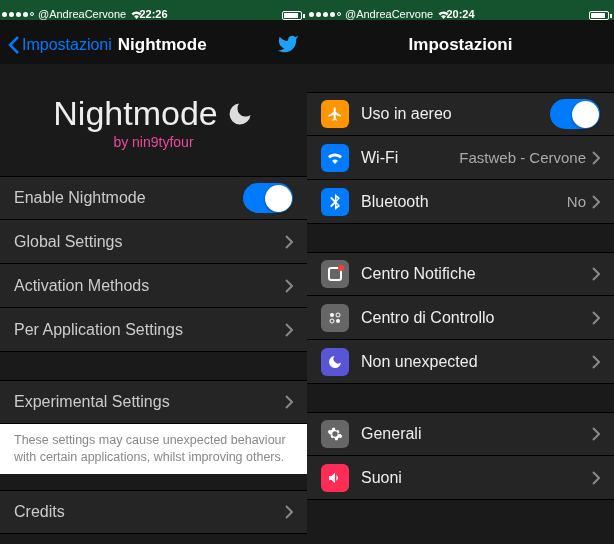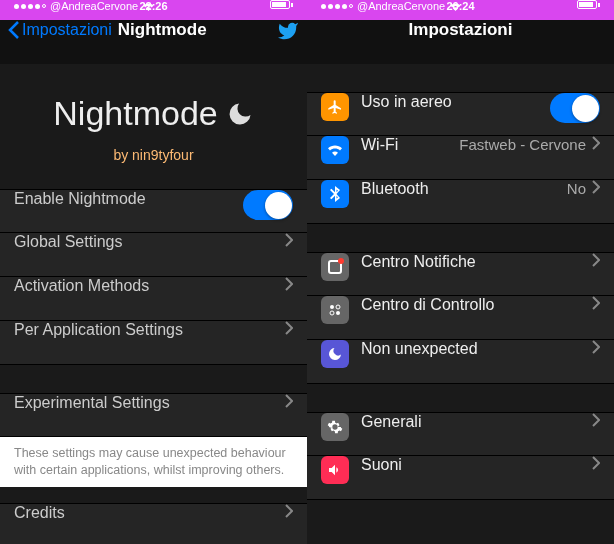--- a/index.html
+++ b/index.html
@@ -1,40 +1,40 @@
 <!DOCTYPE html>
 <html><head>
 <meta charset="utf-8">
 <style>
 *{margin:0;padding:0;box-sizing:border-box;font-family:-apple-system,"Helvetica Neue",Helvetica,Arial,sans-serif;-webkit-font-smoothing:antialiased}
 body{background:#000;width:614px;height:544px;overflow:hidden;display:flex}
 .phone{background:#1a1a1a;height:544px;position:relative;display:flex;flex-direction:column}
 .phone-left{width:307px}
 .phone-right{width:307px}
-.status-bar{height:20px;display:flex;align-items:flex-start;justify-content:space-between;padding:0 14px;font-size:11px;color:#fff;background:#d946ef}
+.status-bar{height:20px;display:flex;align-items:flex-end;justify-content:space-between;padding:0 2px;font-size:11px;color:#fff;background:#14532d}
 .status-left{display:flex;align-items:center;gap:4px}
 .status-right{display:flex;align-items:center;gap:4px}
 .sig-dots{display:flex;gap:2px}
 .dot{width:5px;height:5px;border-radius:50%;background:#fff}
 .dot.empty{background:transparent;border:1px solid #fff;width:4px;height:4px}
 .battery{display:flex;align-items:center}
 .batt-body{width:20px;height:9px;border:1px solid #fff;border-radius:2px;position:relative}
 .batt-fill{position:absolute;left:1px;top:1px;bottom:1px;width:14px;background:#fff}
 .batt-tip{width:2px;height:4px;background:#fff;margin-left:1px}
-.nav-bar{height:44px;display:flex;align-items:flex-start;padding:0 8px;background:#111}
+.nav-bar{height:44px;display:flex;align-items:flex-end;padding:9px 8px;background:#111}
 .back-btn{display:flex;align-items:center;color:#007aff;font-size:16px}
 .back-chev{margin-right:2px}
 .nav-title{color:#fff;font-size:17px;font-weight:600}
 .twitter-icon{margin-left:auto;color:#1da1f2}
 .content{flex:1;overflow:hidden;background:#1a1a1a}
 .hero{text-align:center;padding:30px 0 26px}
 .hero-title{color:#eee;font-size:34px;font-weight:300;display:inline-flex;align-items:center;gap:8px}
-.hero-sub{color:#fdba74;font-size:14px;margin-top:14px}
+.hero-sub{color:#ec4899;font-size:14px;margin-top:1px}
 .moon{display:inline-block}
-.row{height:44px;display:flex;padding:0 14px;color:#ccc;font-size:16px;border-bottom:1px solid #000;background:#252525;position:relative}
+.row{height:44px;display:flex;align-items:center;padding:0 14px;color:#ccc;font-size:16px;border-bottom:1px solid #000;background:#252525;position:relative}
 .row.first{border-top:1px solid #000}
 .chev{margin-left:auto;color:#888}
 .toggle{margin-left:auto;width:50px;height:30px;border-radius:15px;background:#007aff;position:relative}
 .toggle::after{content:"";position:absolute;width:27px;height:27px;background:#fff;border-radius:50%;top:1.5px;right:1.5px;box-shadow:0 1px 3px rgba(0,0,0,.4)}
 .section-gap{height:28px}
 .footer-text{padding:8px 14px;color:#888;font-size:12.5px;line-height:1.35;background:#ffffff}
 .icon-sq{width:28px;height:28px;border-radius:6px;margin-right:12px;display:flex;align-items:center;justify-content:center;flex-shrink:0}
 .row-value{margin-left:auto;color:#aaa;font-size:15px;margin-right:6px}
 .row-label{color:#eee;font-size:16px}
 </style>

